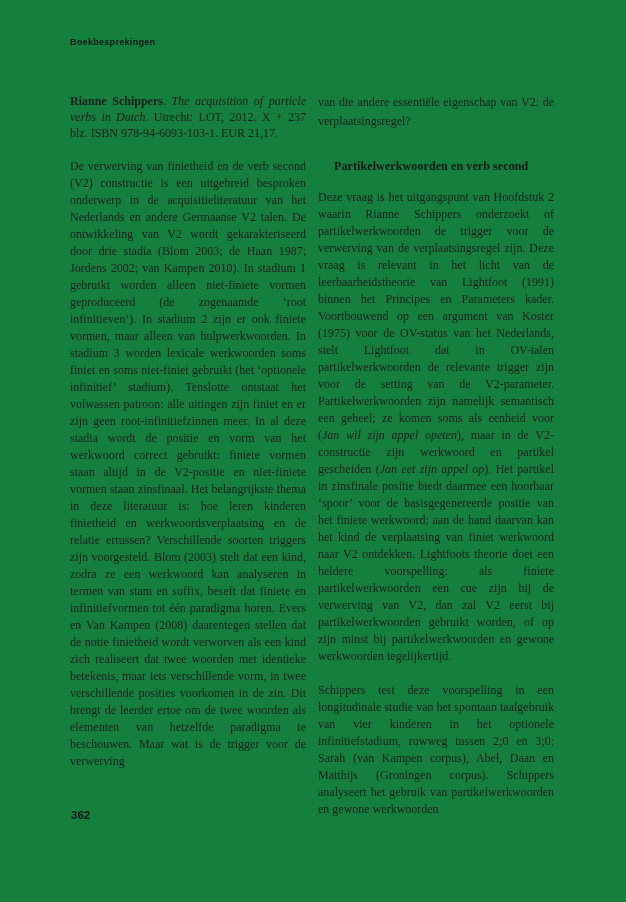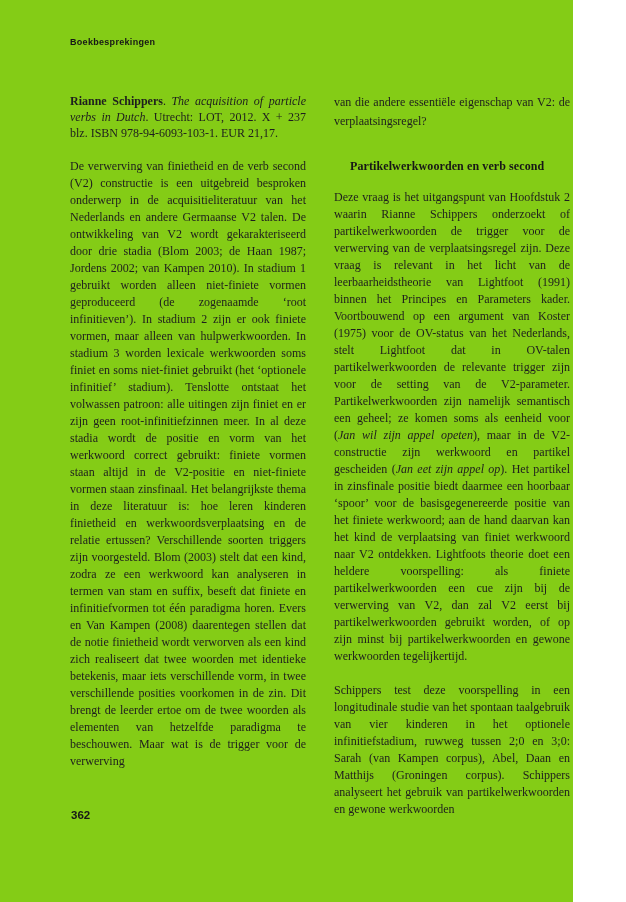--- a/index.html
+++ b/index.html
@@ -5,23 +5,23 @@
   html, body {
     margin: 0;
     padding: 0;
     width: 626px;
     height: 902px;
     background: #ffffff;
     overflow: hidden;
   }
   .page {
     position: relative;
-    width: 573px;
+    width: 626px;
     height: 902px;
-    background: #84cc16;
+    background: #15803d;
     color: #1e1e1e;
   }
   .running-header {
     position: absolute;
     left: 70px;
     top: 37px;
     font-family: "Liberation Sans", sans-serif;
     font-weight: 700;
     font-size: 9px;
     letter-spacing: 0.3px;
@@ -33,21 +33,21 @@
     width: 236px;
     font-family: "Liberation Serif", serif;
     font-size: 12px;
     line-height: 17px;
     text-align: justify;
     color: #1e1e1e;
     hyphens: auto;
     -webkit-hyphens: auto;
   }
   .col-left  { left: 70px; }
-  .col-right { left: 334px; }
+  .col-right { left: 318px; }
   .col p { margin: 0; padding: 0; }
   p.citation {
     line-height: 16px;
     margin-bottom: 4px;
   }
   p.body-para { margin-top: 17px; }
   p.opening-para { line-height: 19px; margin-top: 0; }
   h2.section-heading {
     font-family: Liberation Serif, serif;
     font-weight: 700;

